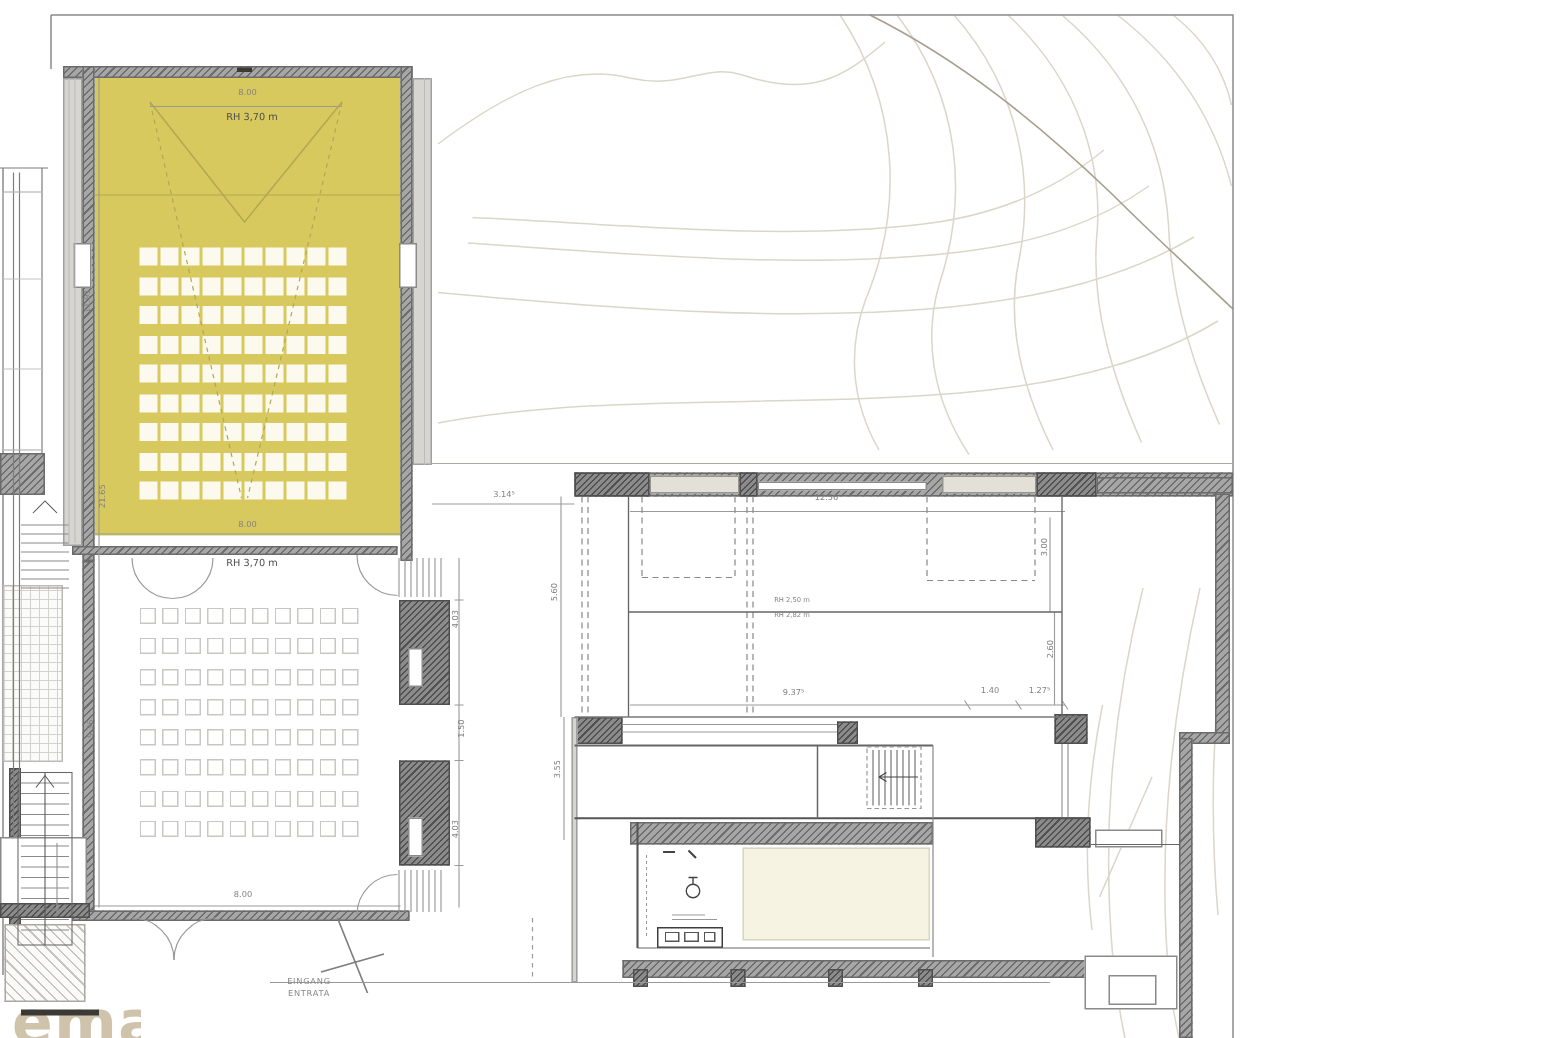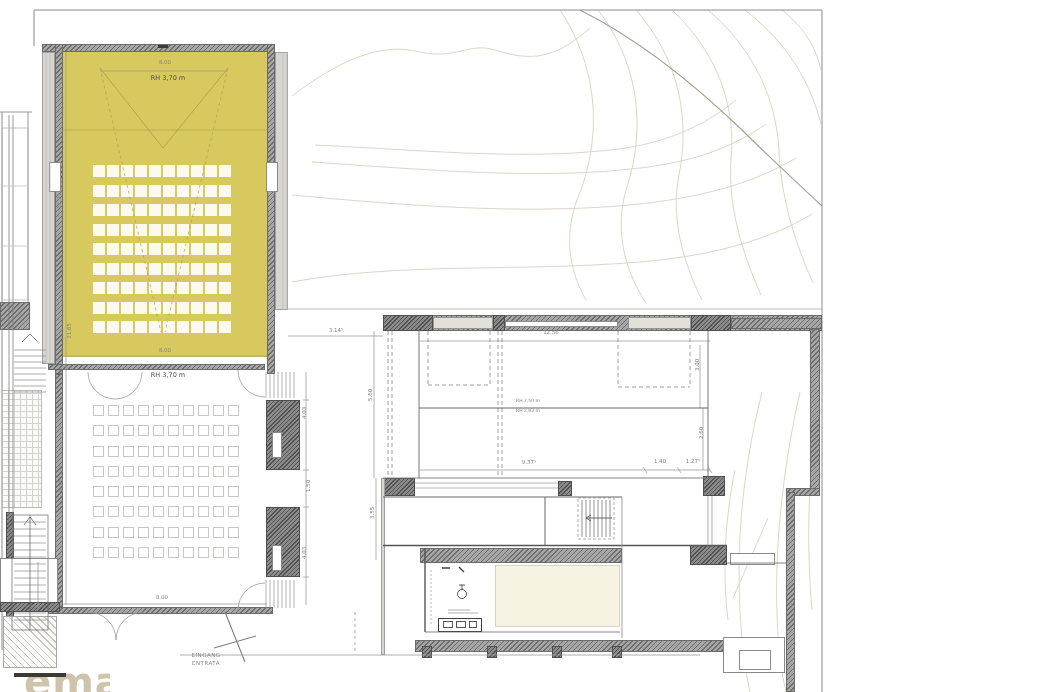--- a/index.html
+++ b/index.html
@@ -424,18 +424,18 @@
   <div class="abs dim small" style="left:505px;top:409px;width:46px;">RH 2,82 m</div>
   <div class="abs dim" style="left:513px;top:460px;width:32px;">9.37⁵</div>
   <div class="abs dim" style="left:648px;top:459px;width:24px;">1.40</div>
   <div class="abs dim" style="left:679px;top:459px;width:28px;">1.27⁵</div>
 
   <div class="abs entr" style="left:182px;top:651px;width:48px;">
     <div>EINGANG</div>
     <div>ENTRATA</div>
   </div>
 
-  <div class="abs logo" style="left:24px;top:666px;">
+  <div class="abs logo" style="left:8px;top:666px;">
     <div class="ema">ema</div>
   </div>
   <div class="abs microstrip" style="left:14px;top:673px;width:52px;height:4px;"></div>
 
 </div>
 
 </body></html>

